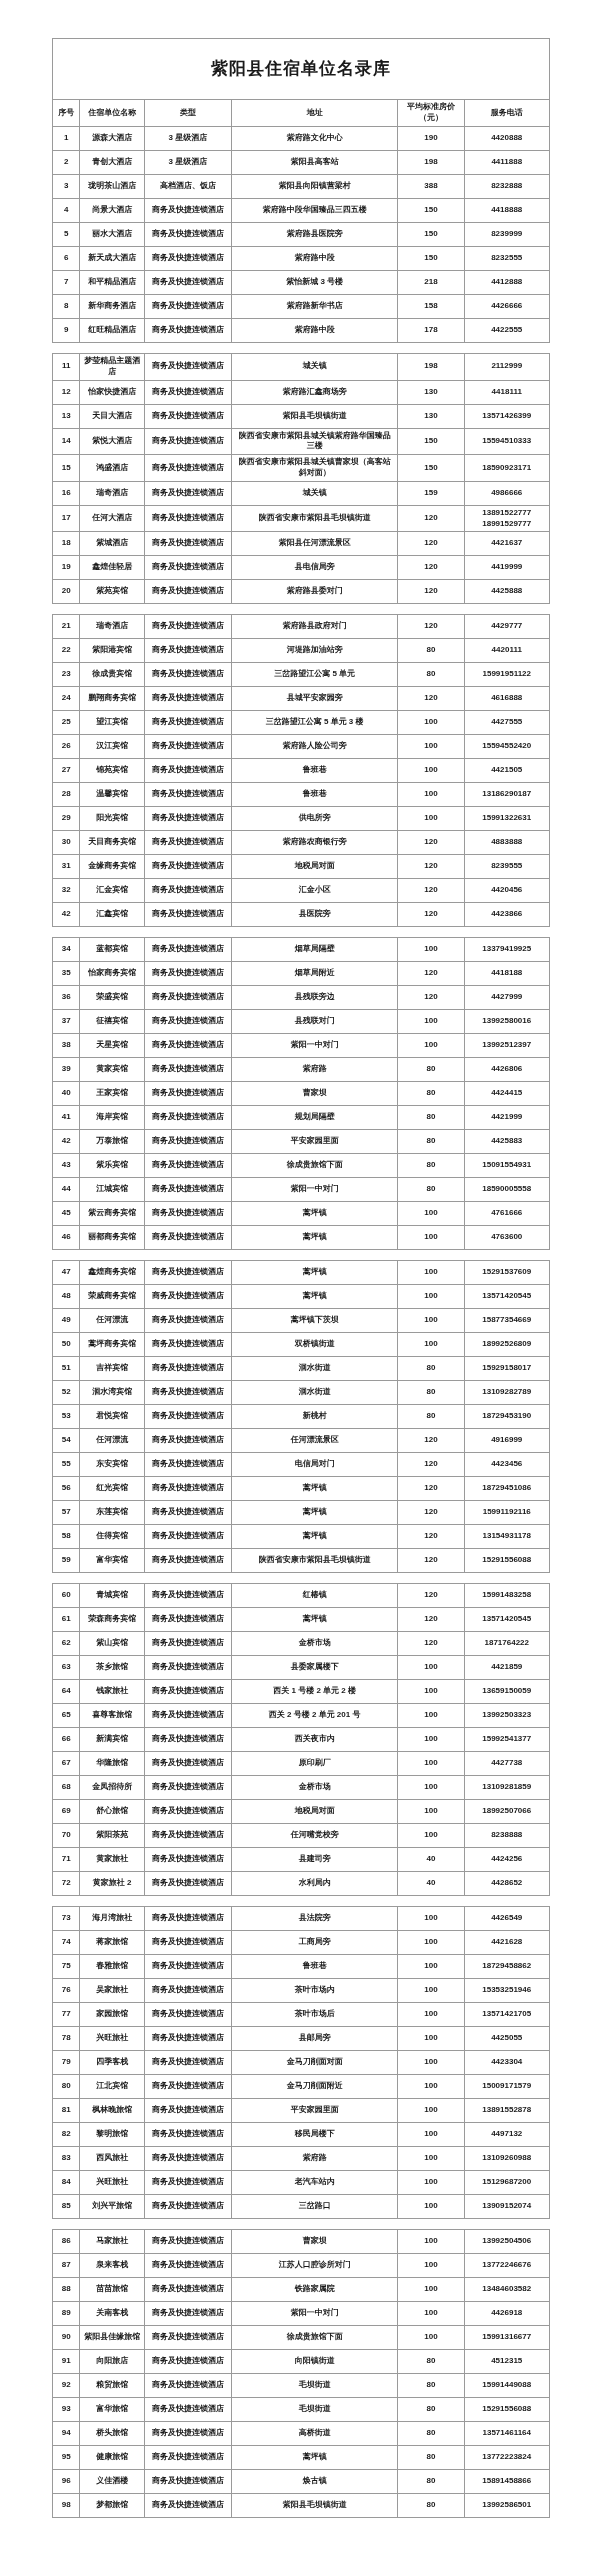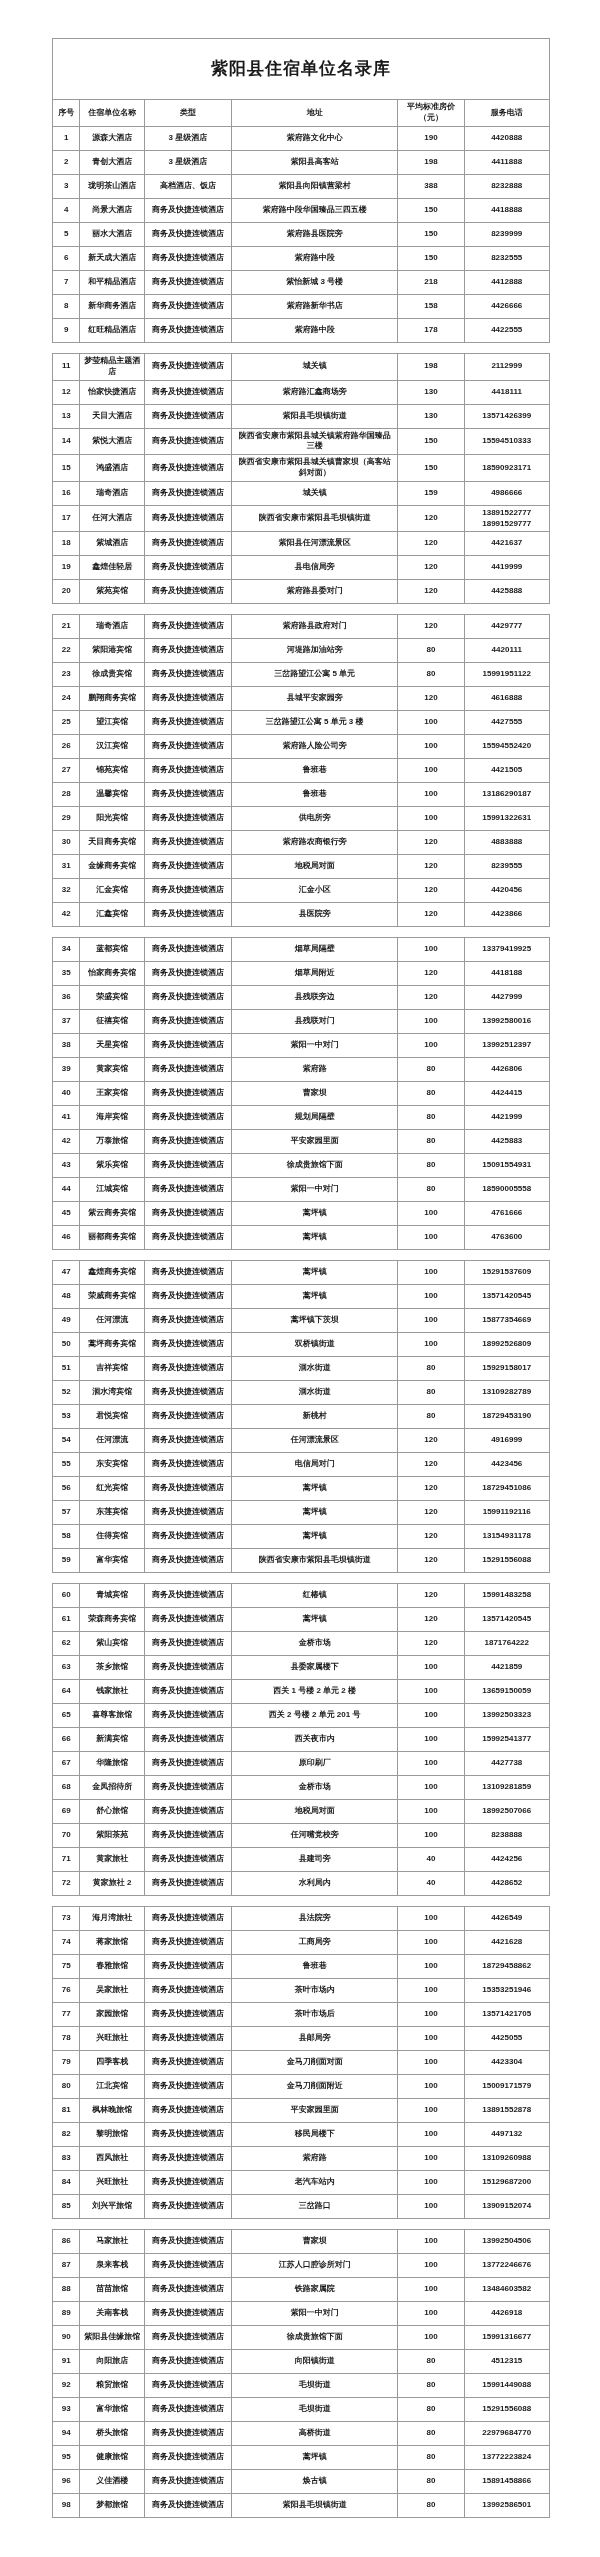--- a/index.html
+++ b/index.html
@@ -907,21 +907,21 @@
             <td>毛坝街道</td>
             <td>80</td>
             <td class="phone-cell">15291556088</td>
           </tr>
           <tr>
             <td>94</td>
             <td>桥头旅馆</td>
             <td>商务及快捷连锁酒店</td>
             <td>高桥街道</td>
             <td>80</td>
-            <td class="phone-cell">22979684770</td>
+            <td class="phone-cell">13571461164</td>
           </tr>
           <tr>
             <td>95</td>
             <td>健康旅馆</td>
             <td>商务及快捷连锁酒店</td>
             <td>蒿坪镇</td>
             <td>80</td>
             <td class="phone-cell">13772223824</td>
           </tr>
           <tr>

